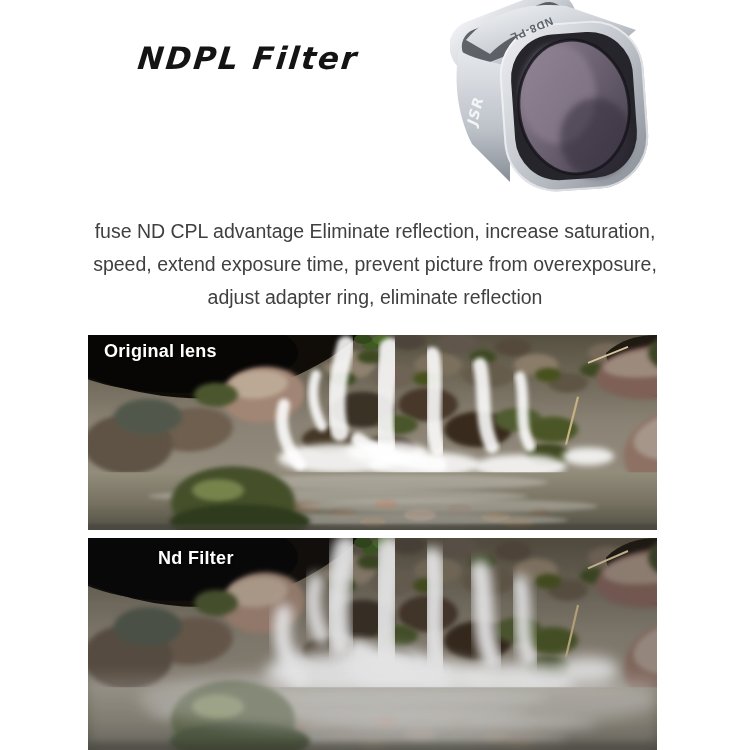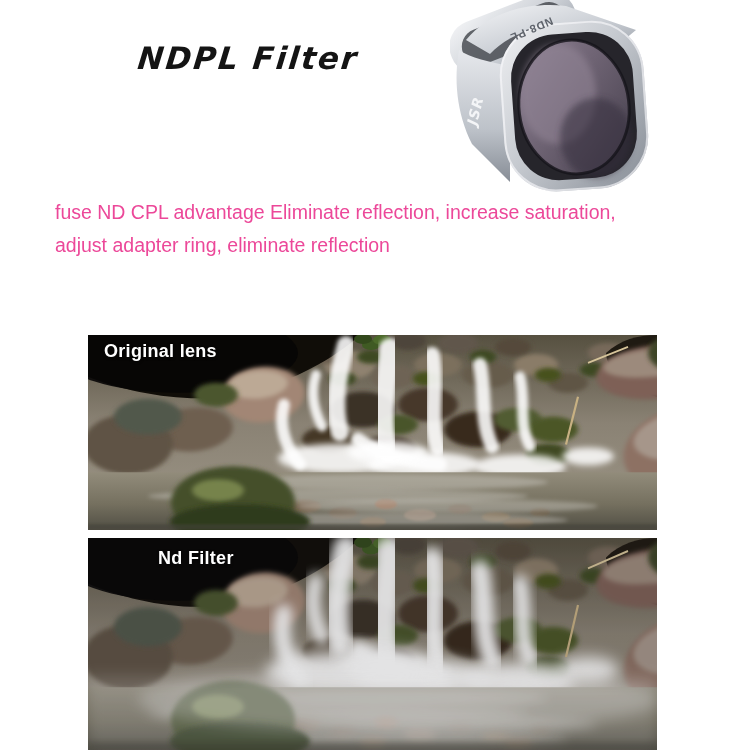--- a/index.html
+++ b/index.html
@@ -4,22 +4,22 @@
 <style>
   html,body{margin:0;padding:0;background:#ffffff;}
   .page{position:relative;width:750px;height:750px;background:#ffffff;overflow:hidden;
         font-family:"Liberation Sans",sans-serif;}
   .title{position:absolute;left:138px;top:40px;width:260px;
          font-family:"DejaVu Sans",sans-serif;font-style:italic;font-weight:700;
          font-size:31px;letter-spacing:2px;color:#141414;transform:skewX(-6deg);
          white-space:nowrap;}
   .product-photo{position:absolute;left:450px;top:0px;width:210px;height:196px;}
   .product-photo svg{display:block;width:100%;height:100%;}
-  .description{position:absolute;left:55px;top:196px;width:640px;text-align:left;
-               color:#ec4899;font-size:19.5px;line-height:33px;
+  .description{position:absolute;left:55px;top:215px;width:640px;text-align:center;
+               color:#404040;font-size:19.5px;line-height:33px;
                font-family:"Liberation Sans",sans-serif;}
   .photo{position:absolute;left:88px;width:569px;overflow:hidden;background:#a16207;}
   .photo svg{position:absolute;left:0;top:0;width:100%;height:100%;}
   .photo-original{top:335px;height:195px;}
   .photo-nd{top:538px;height:212px;}
   .photo-label{position:absolute;color:#ffffff;font-size:18px;font-weight:700;
                letter-spacing:.3px;text-shadow:0 1px 3px rgba(0,0,0,.6);
                font-family:"Liberation Sans",sans-serif;}
   .photo-original .photo-label{left:16px;top:6px;}
   .photo-nd .photo-label{left:26px;top:10px;margin-left:44px;}
@@ -80,20 +80,21 @@
       <ellipse cx="124" cy="107" rx="55" ry="67" fill="none" stroke="#15141a" stroke-width="3" opacity=".8" transform="rotate(-7 124 107)"></ellipse>
 
       <text transform="translate(80,26) rotate(157)" text-anchor="middle" font-size="11" font-weight="700" fill="#5e636b" font-family="Liberation Sans, sans-serif" letter-spacing="1">ND8-PL</text>
 
       <text transform="translate(30,112) rotate(-76)" text-anchor="middle" font-size="14" font-weight="700" font-style="italic" fill="#f4f5f7" font-family="DejaVu Sans, sans-serif" letter-spacing="1">JSR</text>
     </svg>
   </div>
 
   <div class="description">
     <div>fuse ND CPL advantage Eliminate reflection, increase saturation,</div>
+    <div>speed, extend exposure time, prevent picture from overexposure,</div>
     <div>adjust adapter ring, eliminate reflection</div>
   </div>
 
   <div class="photo photo-original">
     <svg class="scene" viewBox="0 0 569 196" preserveAspectRatio="none">
         <defs>
           <linearGradient id="bgo" x1="0" y1="0" x2="0" y2="1">
             <stop offset="0%" stop-color="#565040"></stop>
             <stop offset="45%" stop-color="#8a8274"></stop>
             <stop offset="100%" stop-color="#9e9788"></stop>

